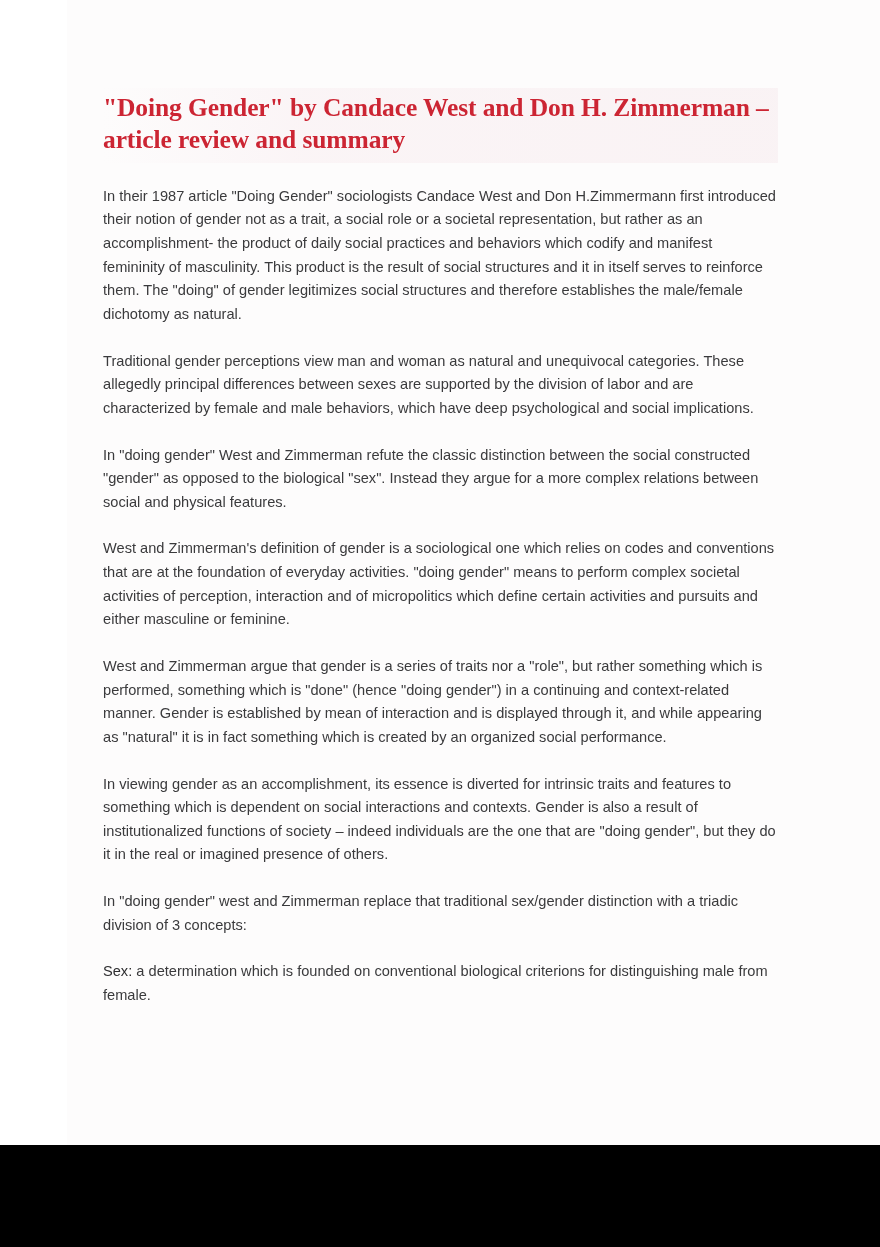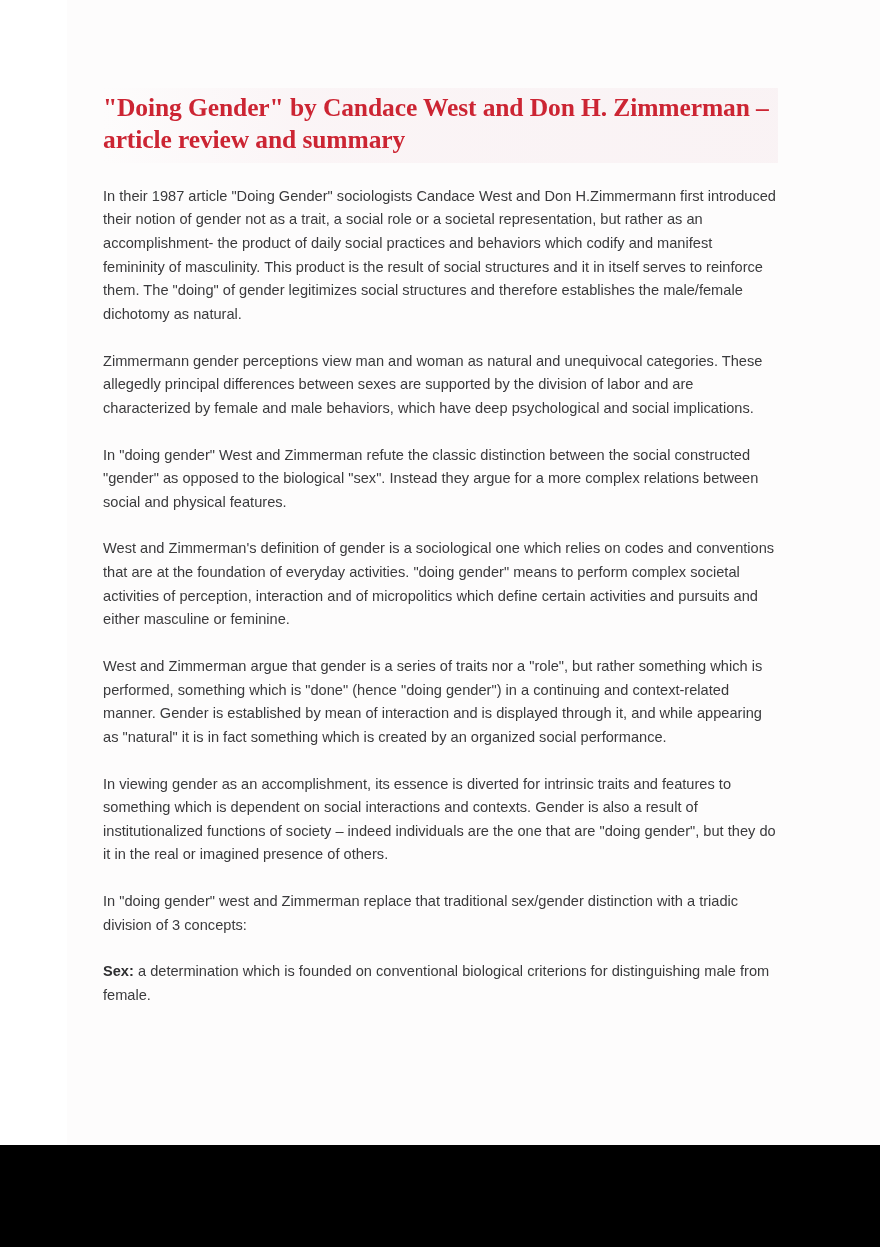--- a/index.html
+++ b/index.html
@@ -54,21 +54,21 @@
   .para {
     font-size: 14.6px;
     line-height: 1.62;
     color: #3a3a3c;
     margin: 0 0 23px 0;
     text-align: left;
     letter-spacing: 0.01px;
     -webkit-font-smoothing: antialiased;
   }
   .para b, .para .lead {
-    font-weight: bold;
+    font-weight: normal;
     color: #2e2e30;
   }
   .footer-bar {
     position: absolute;
     left: 0;
     top: 1145px;
     width: 880px;
     height: 102px;
     background: #000000;
   }
@@ -89,21 +89,21 @@
   <div class="sheet">
     <div class="sheet-inner"></div>
   </div>
 
   <div class="content">
 
     <h1 class="doc-title">"Doing Gender" by Candace West and Don H. Zimmerman – article review and summary</h1>
 
     <p class="para">In their 1987 article "Doing Gender" sociologists Candace West and Don H.Zimmermann first introduced their notion of gender not as a trait, a social role or a societal representation, but rather as an accomplishment- the product of daily social practices and behaviors which codify and manifest femininity of masculinity. This product is the result of social structures and it in itself serves to reinforce them. The "doing" of gender legitimizes social structures and therefore establishes the male/female dichotomy as natural.</p>
 
-    <p class="para">Zimmermann gender perceptions view man and woman as natural and unequivocal categories. These allegedly principal differences between sexes are supported by the division of labor and are characterized by female and male behaviors, which have deep psychological and social implications.</p>
+    <p class="para">Traditional gender perceptions view man and woman as natural and unequivocal categories. These allegedly principal differences between sexes are supported by the division of labor and are characterized by female and male behaviors, which have deep psychological and social implications.</p>
 
     <p class="para">In "doing gender" West and Zimmerman refute the classic distinction between the social constructed "gender" as opposed to the biological "sex". Instead they argue for a more complex relations between social and physical features.</p>
 
     <p class="para">West and Zimmerman's definition of gender is a sociological one which relies on codes and conventions that are at the foundation of everyday activities. "doing gender" means to perform complex societal activities of perception, interaction and of micropolitics which define certain activities and pursuits and either masculine or feminine.</p>
 
     <p class="para">West and Zimmerman argue that gender is a series of traits nor a "role", but rather something which is performed, something which is "done" (hence "doing gender") in a continuing and context-related manner. Gender is established by mean of interaction and is displayed through it, and while appearing as "natural" it is in fact something which is created by an organized social performance.</p>
 
     <p class="para">In viewing gender as an accomplishment, its essence is diverted for intrinsic traits and features to something which is dependent on social interactions and contexts. Gender is also a result of institutionalized functions of society – indeed individuals are the one that are "doing gender", but they do it in the real or imagined presence of others.</p>
 
     <p class="para">In "doing gender" west and Zimmerman replace that traditional sex/gender distinction with a triadic division of 3 concepts:</p>

